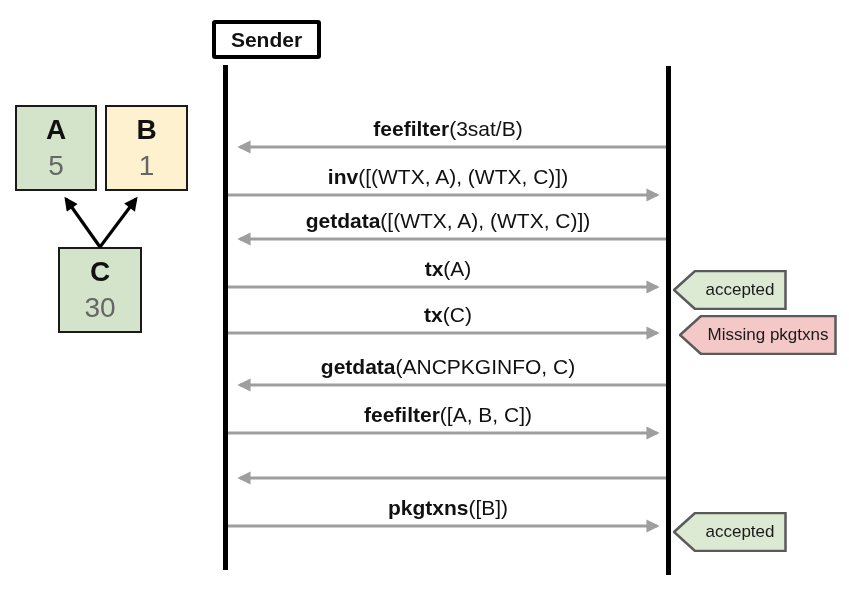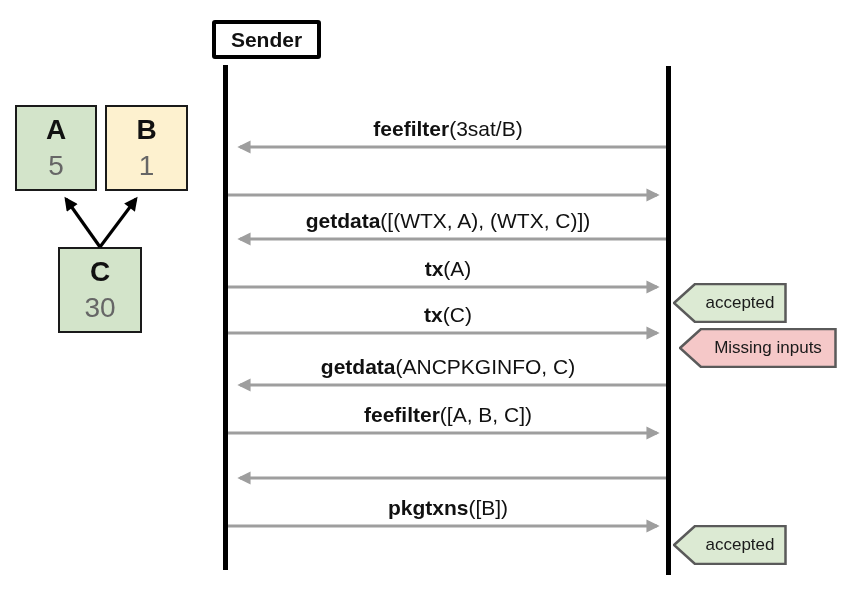--- a/index.html
+++ b/index.html
@@ -31,21 +31,21 @@
   #node-c { left:58px;  top:247px; width:84px; height:86px; background:#d3e4ca; }
   
   .msg-label {
     position:absolute; left:230px; width:436px; height:26px; line-height:26px;
     text-align:center; font-size:21px; color:#111; white-space:nowrap;
   }
   .msg-label b { font-weight:bold; }
   
   #arrow-layer { position:absolute; left:0; top:0; pointer-events:none; }
   
-  .tag { position:absolute;margin-top:13px; }
+  .tag { position:absolute; }
   .tag svg { position:absolute; left:0; top:0; }
   .tag .tag-text {
     position:absolute; left:22px; right:2px; top:0; bottom:0;
     display:flex; align-items:center; justify-content:center;
     font-size:17px; color:#1a1a1a; white-space:nowrap;
   }
   #tag-0 { left:673px; top:270px; width:114px; height:40px; }
   #tag-1 { left:679px; top:315px; width:158px; height:40px; }
   #tag-2 { left:673px; top:512px; width:114px; height:40px; }
 </style>
@@ -94,20 +94,23 @@
     <line x1="228" y1="333" x2="657" y2="333" stroke="#9e9e9e" stroke-width="3" marker-end="url(#ah-gray)"></line>
     <line x1="666" y1="385" x2="240" y2="385" stroke="#9e9e9e" stroke-width="3" marker-end="url(#ah-gray)"></line>
     <line x1="228" y1="433" x2="657" y2="433" stroke="#9e9e9e" stroke-width="3" marker-end="url(#ah-gray)"></line>
     <line x1="666" y1="478" x2="240" y2="478" stroke="#9e9e9e" stroke-width="3" marker-end="url(#ah-gray)"></line>
     <line x1="228" y1="526" x2="657" y2="526" stroke="#9e9e9e" stroke-width="3" marker-end="url(#ah-gray)"></line>
   </svg>
 
   <div class="msg-label" style="top:116px">
     <b>feefilter</b><span>(3sat/B)</span>
   </div>
+  <div class="msg-label" style="top:164px">
+    <b>inv</b><span>([(WTX, A), (WTX, C)])</span>
+  </div>
   <div class="msg-label" style="top:208px">
     <b>getdata</b><span>([(WTX, A), (WTX, C)])</span>
   </div>
   <div class="msg-label" style="top:302px">
     <b>tx</b><span>(C)</span>
   </div>
   <div class="msg-label" style="top:256px">
     <b>tx</b><span>(A)</span>
   </div>
   <div class="msg-label" style="top:354px">
@@ -123,21 +126,21 @@
   <div class="tag" id="tag-0">
     <svg width="114" height="40" viewBox="0 0 114 40">
       <polygon points="1,20 22,1 112.5,1 112.5,39 22,39" stroke="#5a5a5a" stroke-width="2.5" fill="#dcead3"></polygon>
     </svg>
     <span class="tag-text">accepted</span>
   </div>
   <div class="tag" id="tag-1">
     <svg width="158" height="40" viewBox="0 0 158 40">
       <polygon points="1,20 22,1 156.5,1 156.5,39 22,39" stroke="#5a5a5a" stroke-width="2.5" fill="#f5c8c8"></polygon>
     </svg>
-    <span class="tag-text">Missing inputs</span>
+    <span class="tag-text">Missing pkgtxns</span>
   </div>
   <div class="tag" id="tag-2">
     <svg width="114" height="40" viewBox="0 0 114 40">
       <polygon points="1,20 22,1 112.5,1 112.5,39 22,39" stroke="#5a5a5a" stroke-width="2.5" fill="#dcead3"></polygon>
     </svg>
     <span class="tag-text">accepted</span>
   </div>
 
 </div>
 

